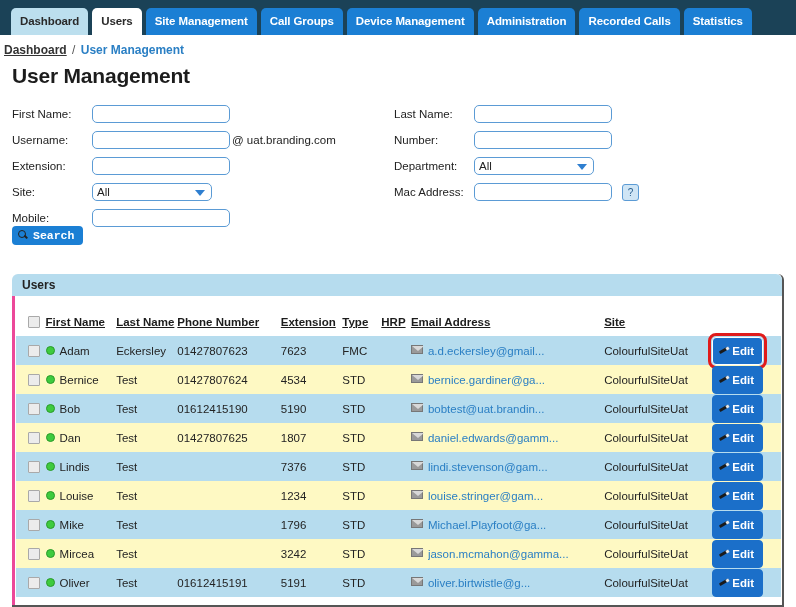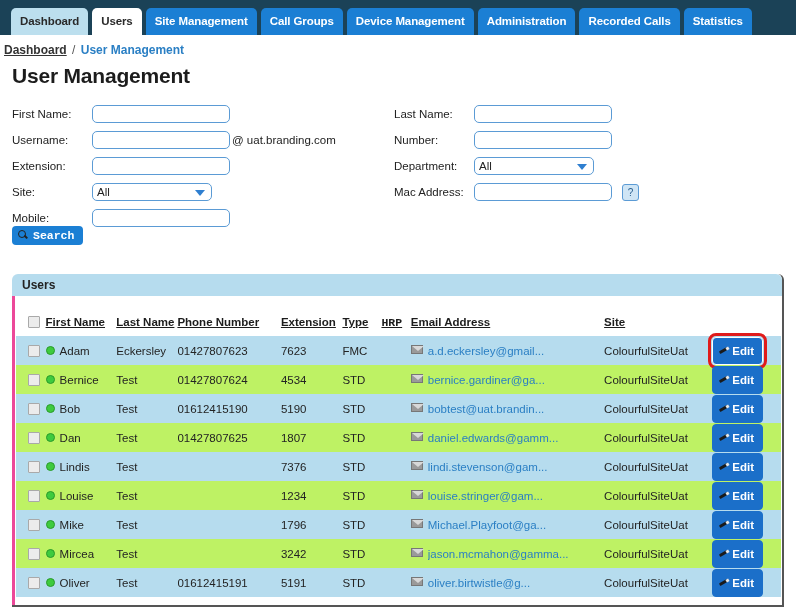--- a/index.html
+++ b/index.html
@@ -214,38 +214,38 @@
     color: #1c1c1c;
   }
   tbody td {
     height: 29px;
     font-size: 11.5px;
     color: #232323;
     vertical-align: middle;
     padding: 0;
   }
   tbody tr.odd  td { background: #b6dcee; }
-  tbody tr.even td { background: #bef264; }
+  tbody tr.even td { background: #fef9c3; }
 
   .cb {
     width: 12px; height: 12px;
     border: 1px solid #a9a9a9;
     background: #ececec;
     border-radius: 1px;
     display: inline-block;
     cursor: pointer;
     vertical-align: middle;
   }
   .col-cb    { width: 30px; padding-left: 12px !important; }
   .col-fn    { width: 72px; }
   .col-ln    { width: 62px; }
   .col-pn    { width: 106px; }
   .col-ext   { width: 62px; }
   .col-type  { width: 40px; }
-  .col-hrp   { width: 30px; font-family: Liberation Mono, monospace; }
+  .col-hrp   { width: 30px; }
   .col-email { width: 196px; }
   .col-site  { width: 110px; }
   .col-edit  { width: 70px; }
 
   .status-dot {
     display: inline-block;
     width: 9px; height: 9px;
     border-radius: 50%;
     background: #3ecb3e;
     border: 1px solid #2a9a2a;

